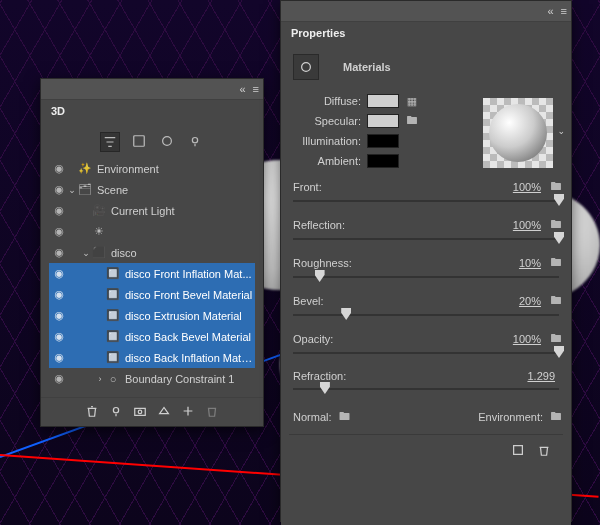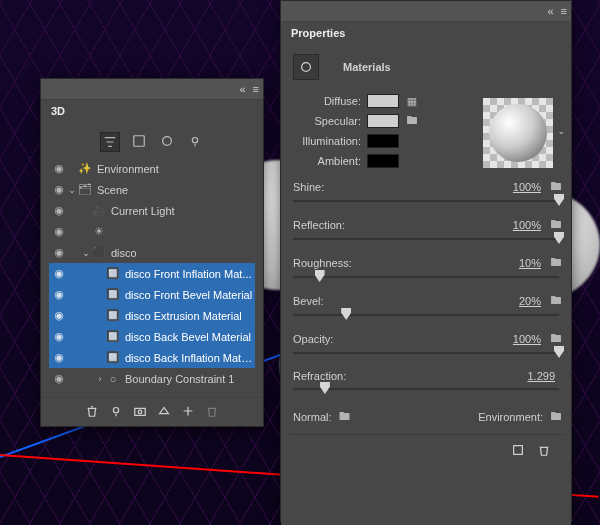--- a/index.html
+++ b/index.html
@@ -234,21 +234,21 @@
         </div>
         <div class="prop-row">
           <span class="plabel">Ambient:</span>
           <span class="swatch" style="background:#000000"></span>
         </div>
       </div>
 
     <div id="sliders" style="margin-top:10px">
         <div>
           <div class="slider-row">
-            <span class="slabel">Shine:</span>
+            <span class="slabel">Front:</span>
             <span style="flex:1"></span>
             <span class="val">100%</span>
             <span class="folder">🖿</span>
           </div>
           <div class="track">
             <div class="thumb" style="left:calc(100% - 5px)"></div>
           </div>
         </div>
         <div>
           <div class="slider-row">

